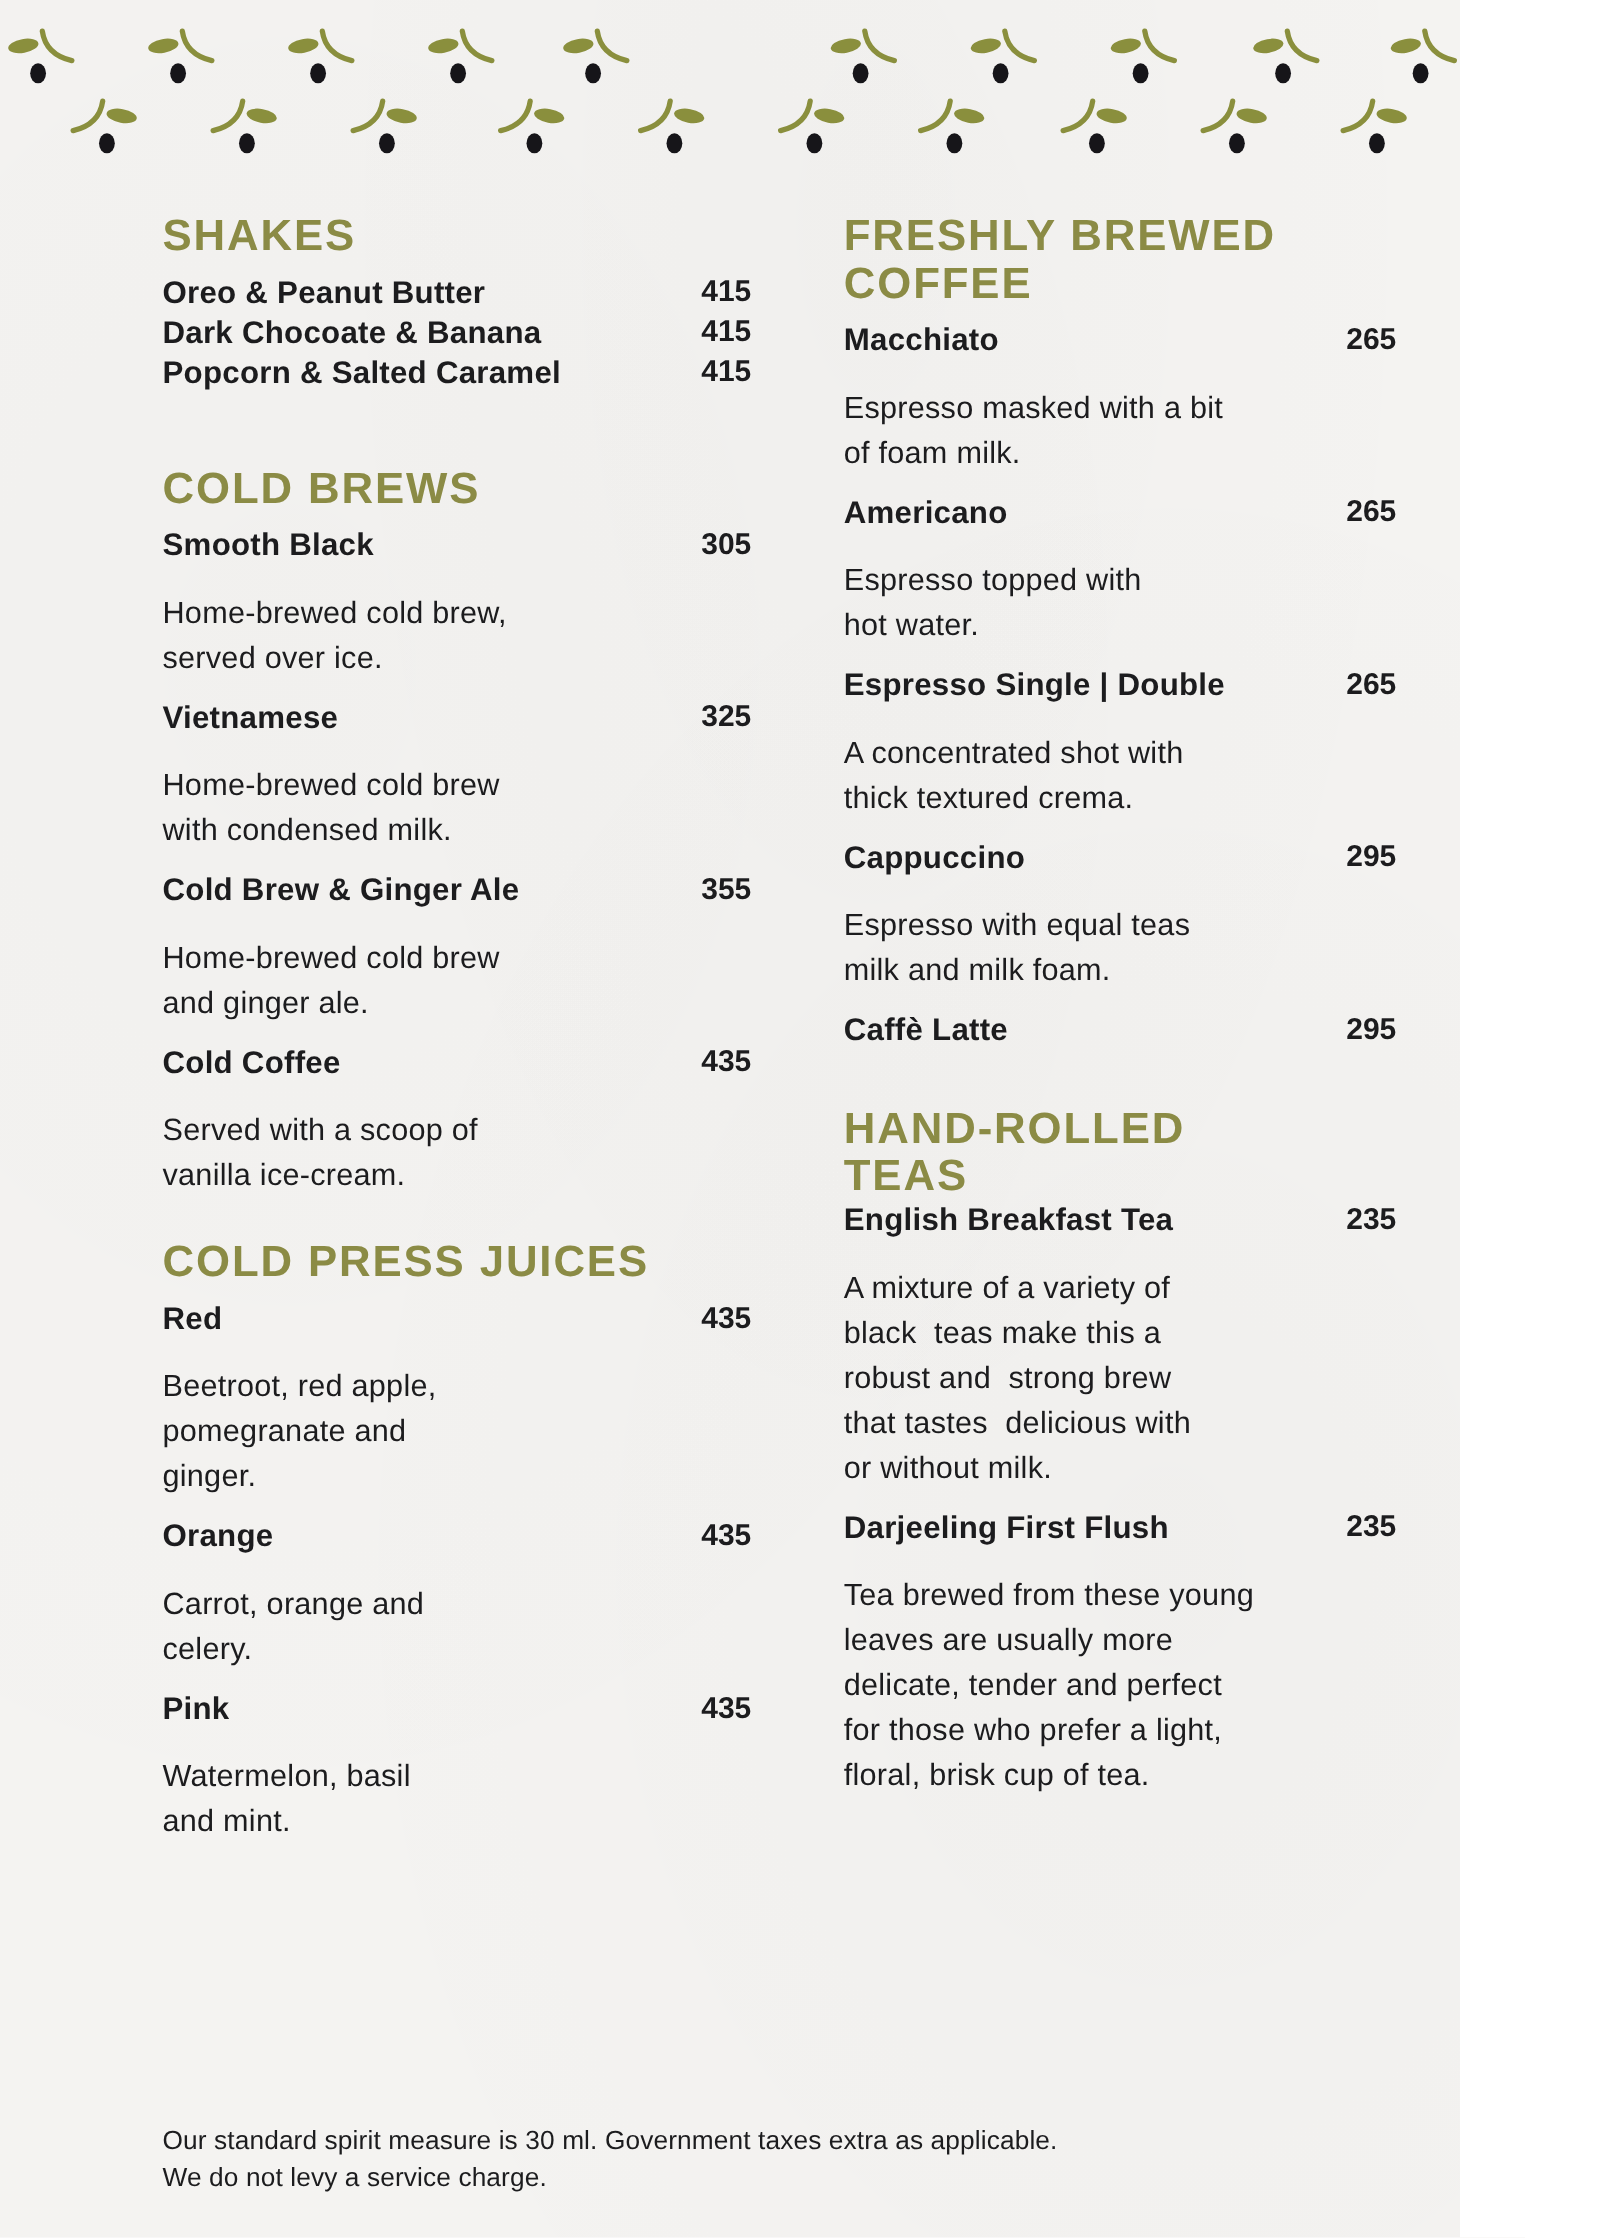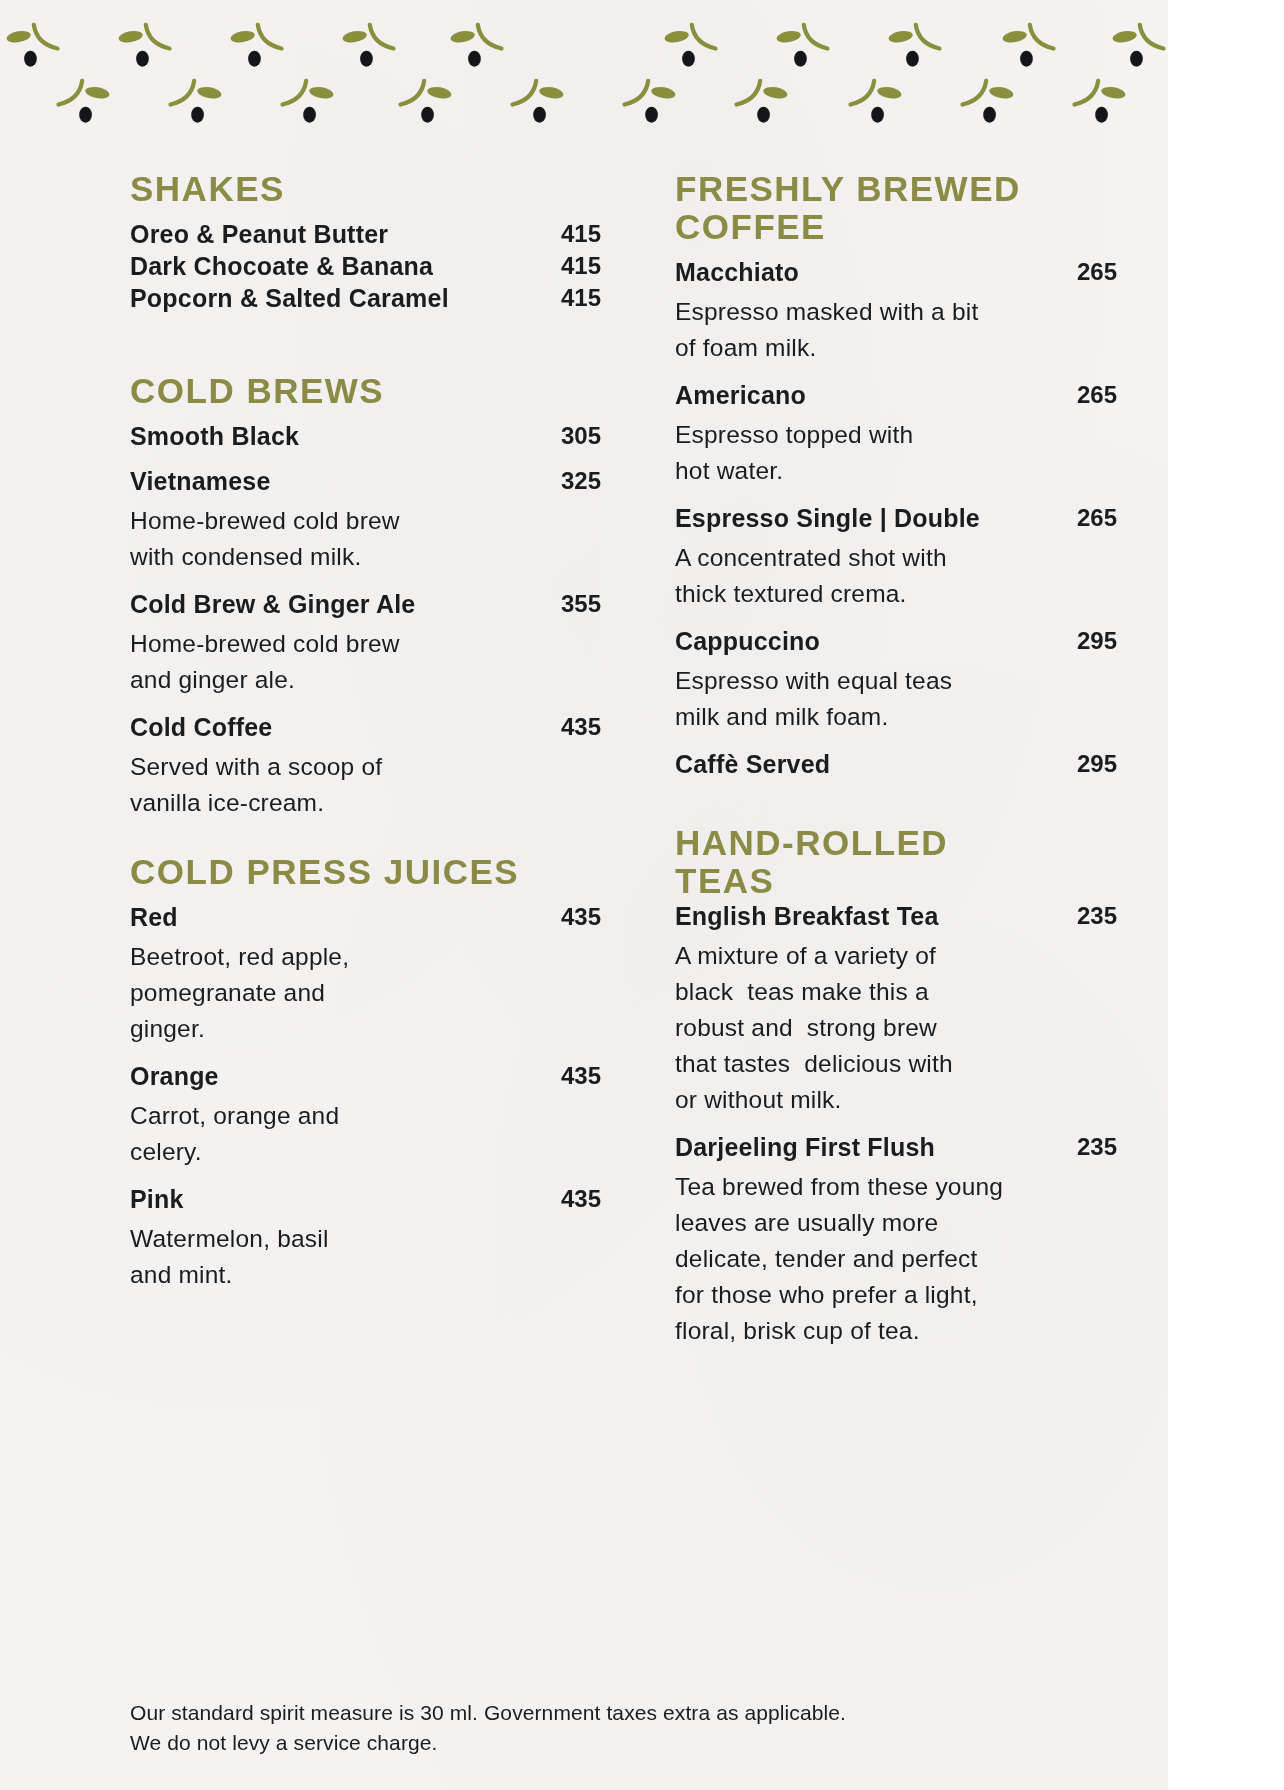--- a/index.html
+++ b/index.html
@@ -41,21 +41,21 @@
   .sec-gap-lg{margin-top:58px;}
   .sec-gap-md{margin-top:32px;}
   .sec-gap-rt{margin-top:44px;}
 
   .item{margin-bottom:13px;}
   .item-row{display:flex;justify-content:space-between;align-items:center;}
   .item-name{font-weight:bold;font-size:25px;line-height:32px;letter-spacing:0.2px;}
   .item-price{font-weight:bold;font-size:24px;line-height:32px;}
   .item-desc{
     font-size:24.5px;line-height:36px;letter-spacing:0.2px;
-    white-space:pre-wrap;margin-top:6px;
+    white-space:pre-wrap;margin-top:21px;
   }
   .tight .item{margin-bottom:0;}
   .tea-head{margin-bottom:0;}
 
   .footer{
     position:absolute;left:130px;top:1698px;
     font-size:21px;line-height:30px;white-space:pre-line;
     letter-spacing:0.1px;
   }
 </style>
@@ -235,20 +235,22 @@
         </div>
       </div>
 
       <div class="sec sec-gap-lg">
         <h2 class="section-title">COLD BREWS</h2>
         <div class="item">
           <div class="item-row">
             <span class="item-name">Smooth Black</span>
             <span class="item-price">305</span>
           </div>
+          <div class="item-desc">Home-brewed cold brew,
+served over ice.</div>
         </div>
         <div class="item">
           <div class="item-row">
             <span class="item-name">Vietnamese</span>
             <span class="item-price">325</span>
           </div>
           <div class="item-desc">Home-brewed cold brew
 with condensed milk.</div>
         </div>
         <div class="item">
@@ -332,21 +334,21 @@
         <div class="item">
           <div class="item-row">
             <span class="item-name">Cappuccino</span>
             <span class="item-price">295</span>
           </div>
           <div class="item-desc">Espresso with equal teas
 milk and milk foam.</div>
         </div>
         <div class="item">
           <div class="item-row">
-            <span class="item-name">Caffè Served</span>
+            <span class="item-name">Caffè Latte</span>
             <span class="item-price">295</span>
           </div>
         </div>
       </div>
 
       <div class="sec sec-gap-rt">
         <h2 class="section-title tea-head">HAND-ROLLED
 TEAS</h2>
         <div class="item">
           <div class="item-row">

